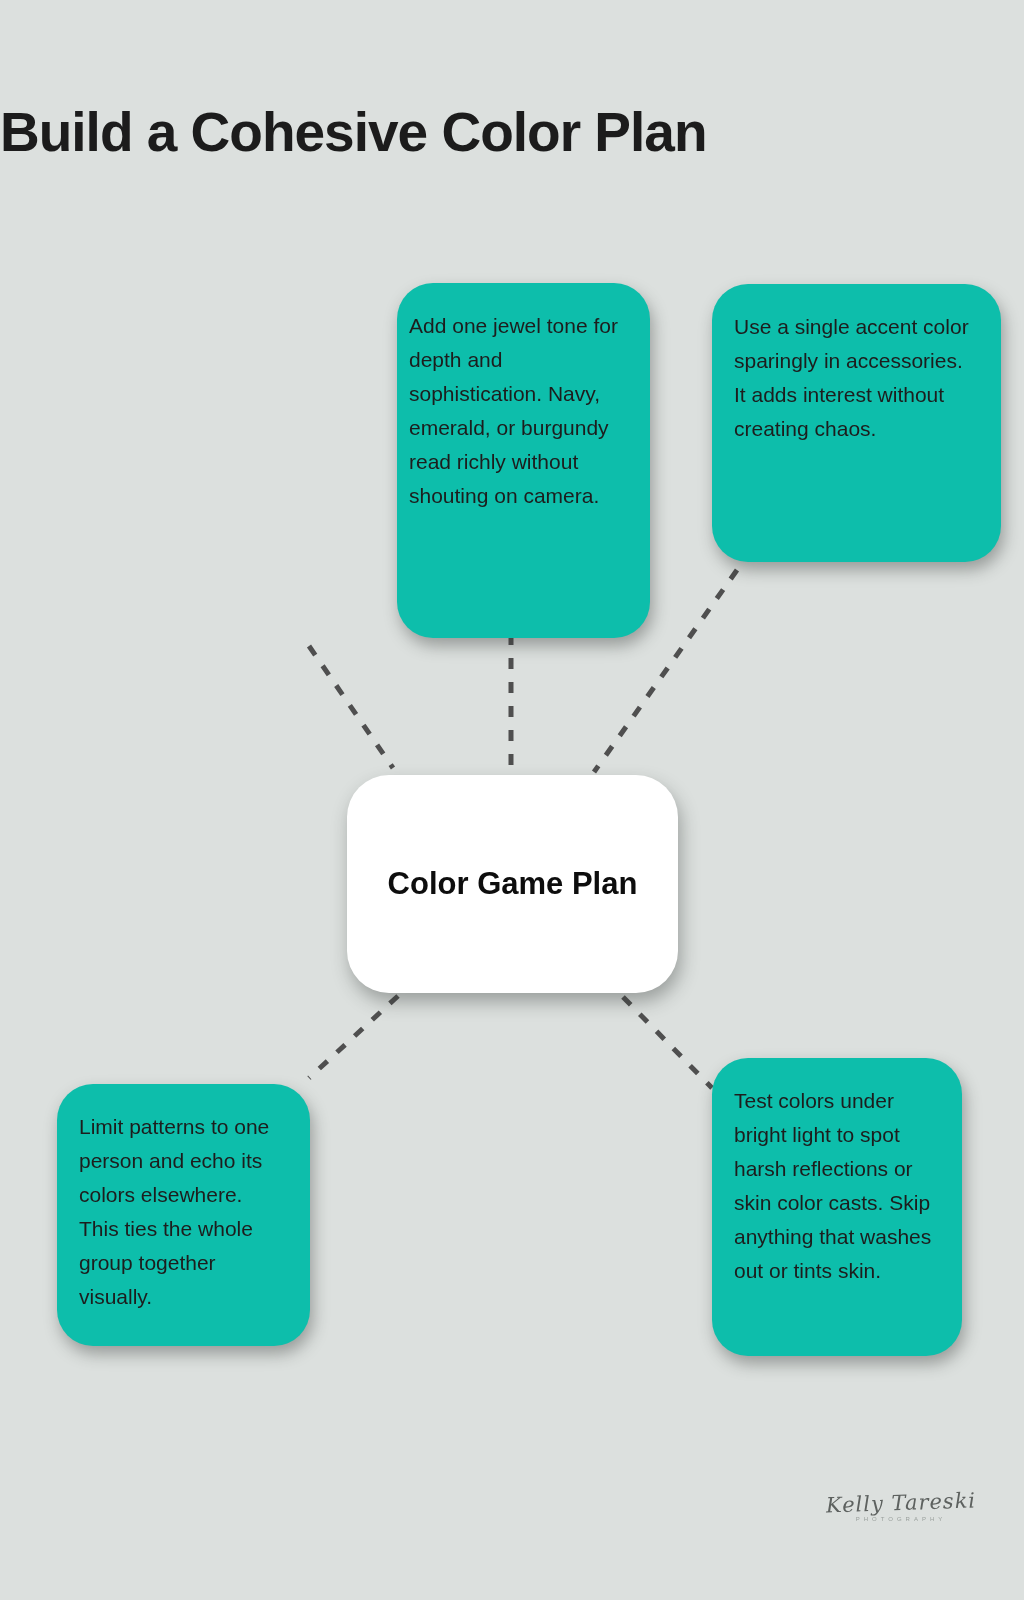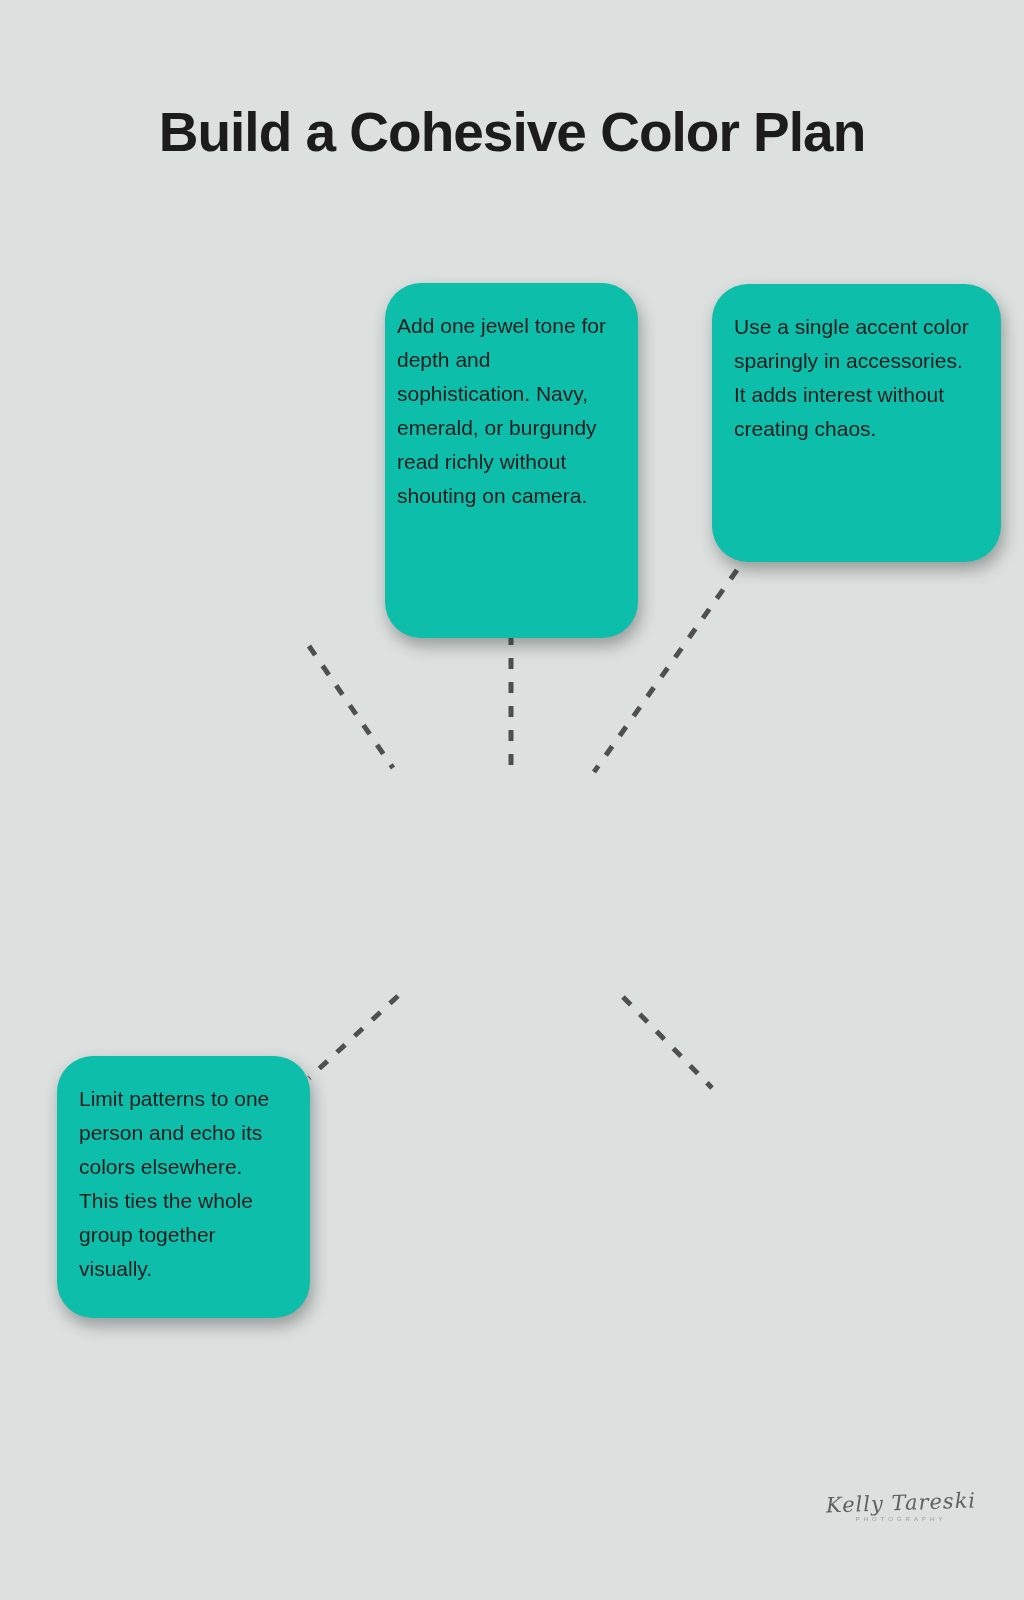--- a/index.html
+++ b/index.html
@@ -13,21 +13,21 @@
     width: 1024px;
     height: 1600px;
     background: #dce0de;
     overflow: hidden;
   }
   .title {
     position: absolute;
     top: 100px;
     left: 0;
     width: 100%;
-    text-align: center;
+    text-align: left;
     font-size: 55px;
     font-weight: 800;
     letter-spacing: -1px;
     color: #1c1c1c;
   }
   .connectors {
     position: absolute;
     top: 0; left: 0;
     width: 1024px; height: 1600px;
     pointer-events: none;
@@ -36,23 +36,23 @@
     position: absolute;
     background: #0dbeab;
     border-radius: 36px;
     box-shadow: 3px 8px 16px rgba(50, 55, 53, 0.40);
     padding: 26px 24px 0 22px;
     font-size: 21px;
     line-height: 34px;
     color: #1d1d1d;
   }
   .node-1 { left: 57px;  top: 283px;  width: 251px; height: 422px; }
-  .node-2 { left: 385px; top: 283px;  width: 253px; height: 355px; padding-left: 12px; }
+  .node-2 { left: 397px; top: 283px;  width: 253px; height: 355px; padding-left: 12px; }
   .node-3 { left: 712px; top: 284px;  width: 289px; height: 278px; }
-  .node-4 { left: 57px;  top: 1056px; width: 253px; height: 262px; }
+  .node-4 { left: 57px;  top: 1084px; width: 253px; height: 262px; }
   .node-5 { left: 712px; top: 1058px; width: 250px; height: 298px; }
   .center-card {
     position: absolute;
     left: 347px; top: 775px;
     width: 331px; height: 218px;
     background: #ffffff;
     border-radius: 42px;
     box-shadow: 3px 9px 18px rgba(50, 55, 53, 0.38);
     display: flex;
     align-items: center;
@@ -110,20 +110,26 @@
   </div>
 
   <div class="node-card node-3">
     <span>Use a single accent color sparingly in accessories. It adds interest without creating chaos.</span>
   </div>
 
   <div class="node-card node-4">
     <span>Limit patterns to one person and echo its colors elsewhere. This ties the whole group together visually.</span>
   </div>
 
+  <div class="node-card node-5">
+    <span>Test colors under bright light to spot harsh reflections or skin color casts. Skip anything that washes out or tints skin.</span>
+  </div>
 
+  <div class="center-card">
+    <div class="center-label">Color Game Plan</div>
+  </div>
 
   <div class="signature">
     <span class="name">Kelly Tareski</span>
     <span class="sub">PHOTOGRAPHY</span>
   </div>
 
 </div>
 
 </body></html>

